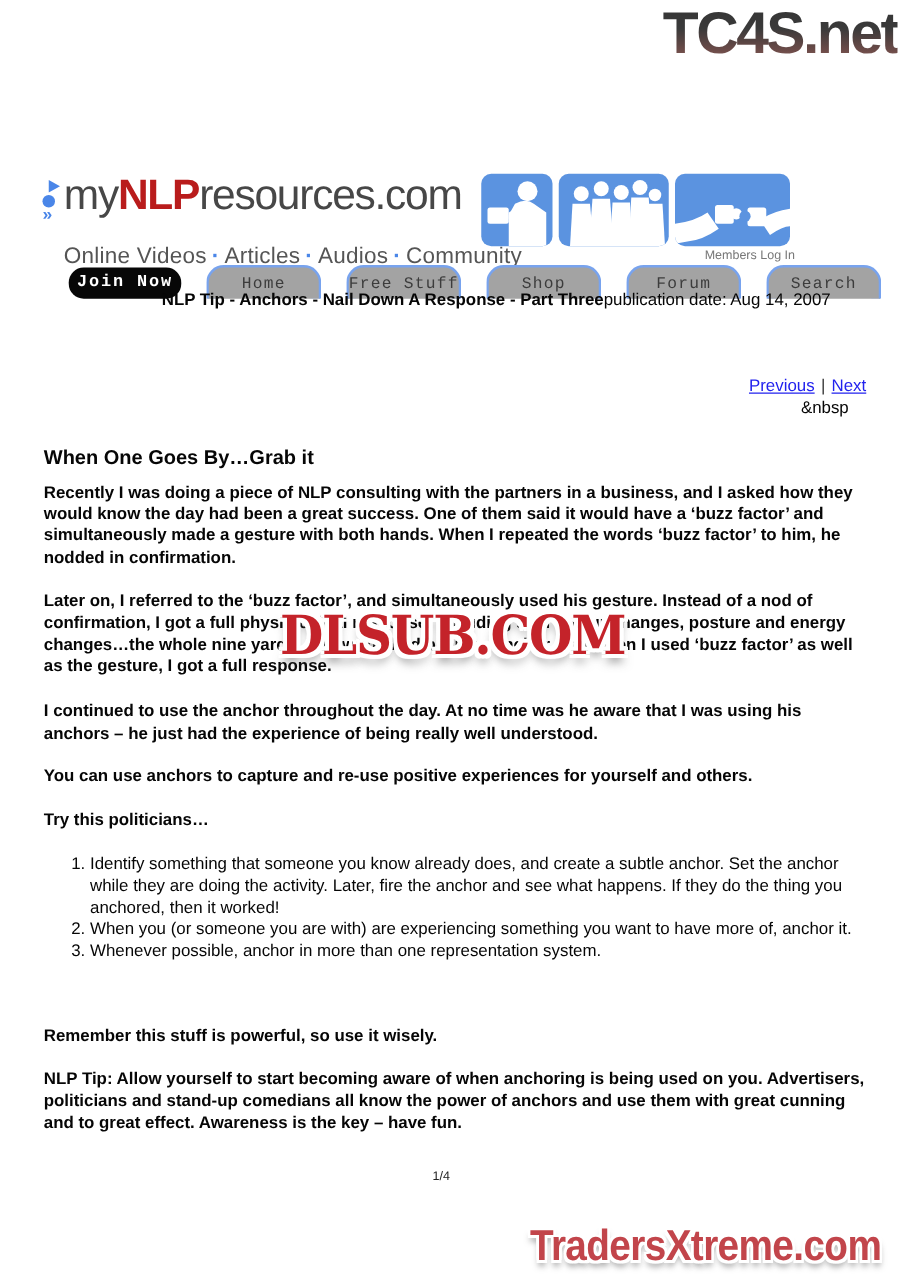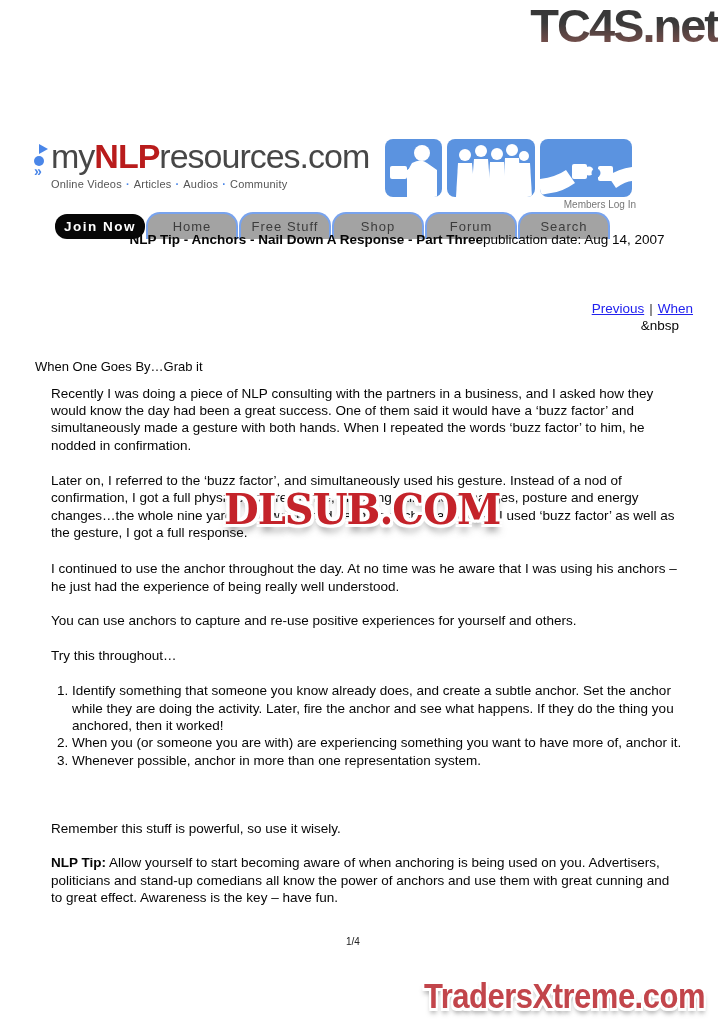--- a/index.html
+++ b/index.html
@@ -16,29 +16,29 @@
   }
   
   .brand{position:absolute;left:34px;top:138px;cursor:pointer;}
   .brand-row{display:flex;align-items:flex-start;}
   .brand-icon{display:flex;flex-direction:column;align-items:flex-start;margin:6px 3px 0 0;}
   .bi-tri{width:0;height:0;border-left:9px solid #4a86e8;border-top:5px solid transparent;border-bottom:5px solid transparent;margin-left:5px;}
   .bi-dot{width:10px;height:10px;border-radius:50%;background:#4a86e8;margin-top:2px;}
   .bi-ff{color:#4a86e8;font-weight:bold;font-size:14px;line-height:11px;letter-spacing:-2px;}
   .brand-name{font-size:34px;line-height:36px;color:#474747;letter-spacing:-1px;white-space:nowrap;}
   .brand-name .nlp{color:#b91c1c;font-weight:bold;}
-  .tagline{font-size:11px;color:#555;margin-top:4px;letter-spacing:.2px;white-space:nowrap;}
+  .tagline{font-size:18px;color:#555;margin-top:20px;letter-spacing:.2px;white-space:nowrap;}
   .tagline .dot{color:#4a86e8;font-weight:bold;margin:0 4px;}
   
   .thumbs{position:absolute;left:385px;top:139px;display:flex;gap:5px;}
   .thumb{height:58px;background:#5b93e0;border-radius:8px;overflow:hidden;cursor:pointer;}
   .thumb svg{display:block;}
   .members{position:absolute;left:500px;top:199px;width:136px;text-align:right;font-size:10px;color:#777;cursor:pointer;}
   
-  .nav{position:absolute;left:55px;top:212px;display:flex;gap:1px;align-items:flex-end;height:27px;}
+  .nav{position:absolute;left:55px;top:212px;display:flex;gap:20px;align-items:flex-end;height:27px;font-family:Liberation Mono, monospace;}
   .tab-join{
     width:90px;height:25px;background:#070707;color:#fff;border-radius:12px;
     display:flex;align-items:center;justify-content:center;
     font-weight:bold;font-size:13.5px;letter-spacing:1.5px;cursor:pointer;
   }
   .tab{
     width:92px;height:27px;background:#a3a3a3;border:2px solid #78a3ee;border-bottom:none;
     border-radius:14px 14px 0 0;box-sizing:border-box;
     display:flex;align-items:center;justify-content:center;
     font-size:13px;color:#3c3c3c;letter-spacing:1px;cursor:pointer;
@@ -46,22 +46,22 @@
   
   .title-line{position:absolute;top:232px;left:0;width:654px;padding-left:70px;text-align:center;font-size:13.5px;white-space:nowrap;}
   .title-bold{font-weight:bold;}
   .title-date{}
   
   .content{position:absolute;left:35px;top:300px;width:658px;font-size:13.5px;line-height:17.3px;}
   .pager{text-align:right;}
   .pager a{color:#2222ee;text-decoration:underline;cursor:pointer;}
   .pager .sep{margin:0 5px;color:#333;}
   .nbsp-line{text-align:right;padding-right:14px;}
-  .heading{font-size:13px;font-weight:normal;margin:23px 0 0 0;}
-  .content p{margin:16px;}
+  .heading{font-size:16px;font-weight:bold;margin:23px 0 0 0;}
+  .content p{margin:0;font-weight:bold;}
   .content ol{margin:18px 0 0 0;padding-left:37px;}
   .content li{margin:0;}
   
   .wm-white{
     text-shadow:
       -3px -3px 0 #fff, 3px -3px 0 #fff, -3px 3px 0 #fff, 3px 3px 0 #fff,
       -3px 0 0 #fff, 3px 0 0 #fff, 0 -3px 0 #fff, 0 3px 0 #fff,
       0 6px 7px rgba(70,70,70,.55);
   }
   .dlsub{
@@ -150,30 +150,30 @@
     <div class="tab">Forum</div>
     <div class="tab">Search</div>
   </div>
 
 <div class="title-line">
   <span class="title-bold">NLP Tip - Anchors - Nail Down A Response - Part Three</span><span class="title-date">publication date: Aug 14, 2007</span>
 </div>
 
 <div class="content">
   <div class="pager">
-    <a>Previous</a><span class="sep">|</span><a>When</a>
+    <a>Previous</a><span class="sep">|</span><a>Next</a>
     <div class="nbsp-line">&amp;nbsp</div>
   </div>
   <div class="heading">When One Goes By…Grab it</div>
   <div id="paras-before">
       <p style="margin-top: 10px;">Recently I was doing a piece of NLP consulting with the partners in a business, and I asked how they would know the day had been a great success. One of them said it would have a ‘buzz factor’ and simultaneously made a gesture with both hands. When I repeated the words ‘buzz factor’ to him, he nodded in confirmation.</p>
       <p style="margin-top: 18px;">Later on, I referred to the ‘buzz factor’, and simultaneously used his gesture. Instead of a nod of confirmation, I got a full physiological response, including skin colour changes, posture and energy changes…the whole nine yards. His words had been an anchor, and when I used ‘buzz factor’ as well as the gesture, I got a full response.</p>
       <p style="margin-top: 19px;">I continued to use the anchor throughout the day. At no time was he aware that I was using his anchors – he just had the experience of being really well understood.</p>
       <p style="margin-top: 17px;">You can use anchors to capture and re-use positive experiences for yourself and others.</p>
-      <p style="margin-top: 18px;">Try this throughout…</p>
+      <p style="margin-top: 18px;">Try this politicians…</p>
     </div>
   <ol id="exp-list">
       <li>Identify something that someone you know already does, and create a subtle anchor. Set the anchor while they are doing the activity. Later, fire the anchor and see what happens. If they do the thing you anchored, then it worked!</li>
       <li>When you (or someone you are with) are experiencing something you want to have more of, anchor it.</li>
       <li>Whenever possible, anchor in more than one representation system.</li>
     </ol>
   <div id="paras-after">
       <p style="margin-top: 51px;">Remember this stuff is powerful, so use it wisely.</p>
       <p style="margin-top: 17px;"><b>NLP Tip:</b> Allow yourself to start becoming aware of when anchoring is being used on you. Advertisers, politicians and stand-up comedians all know the power of anchors and use them with great cunning and to great effect. Awareness is the key – have fun.</p>
     </div>

